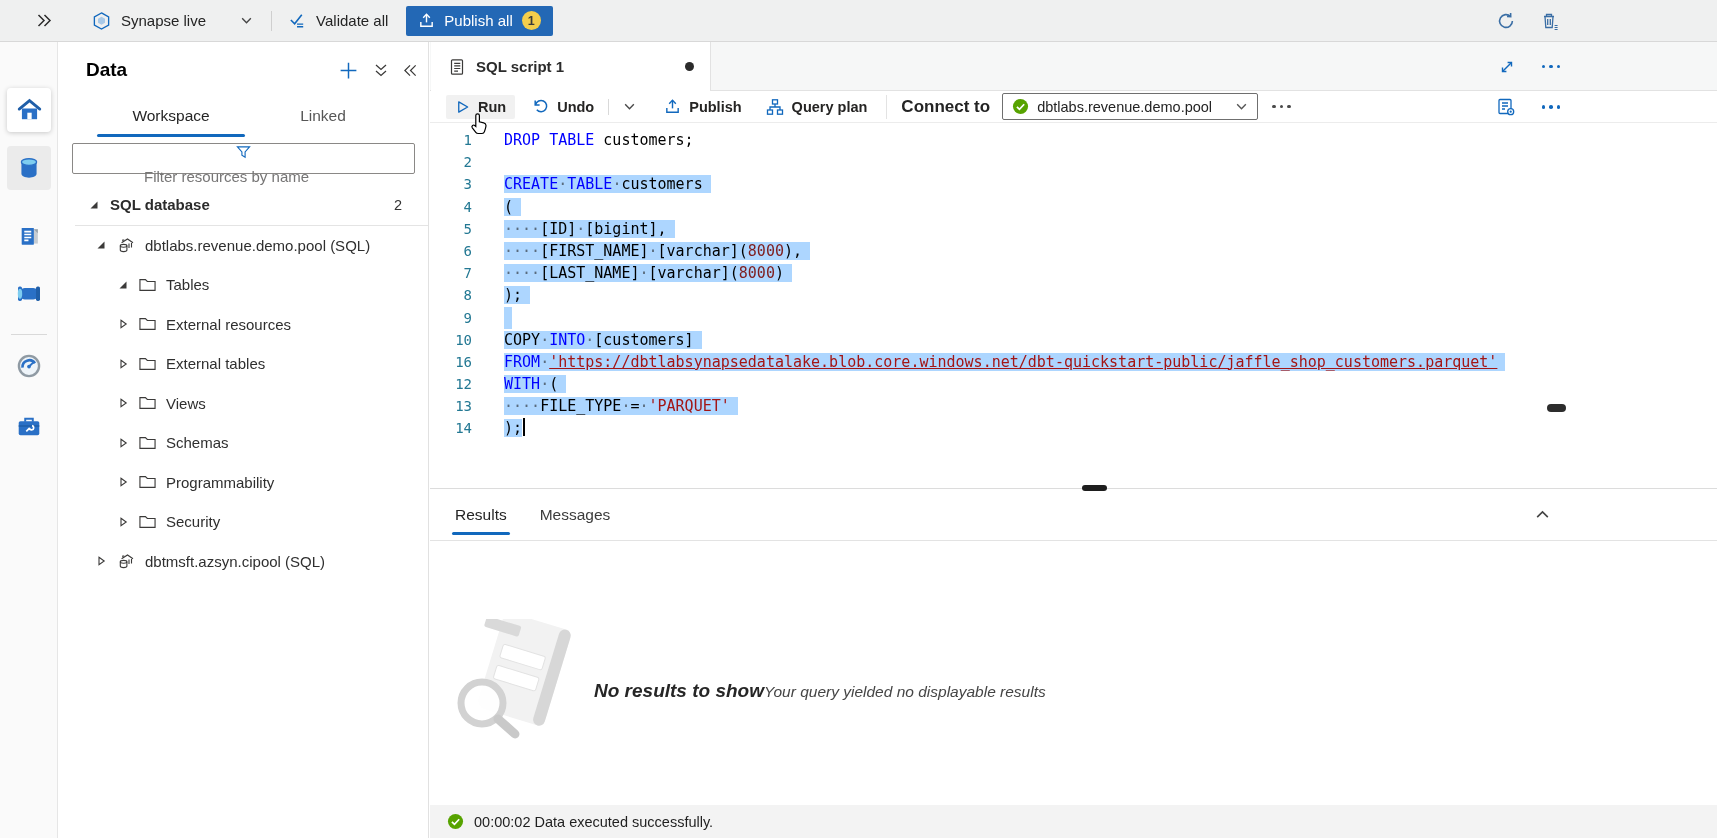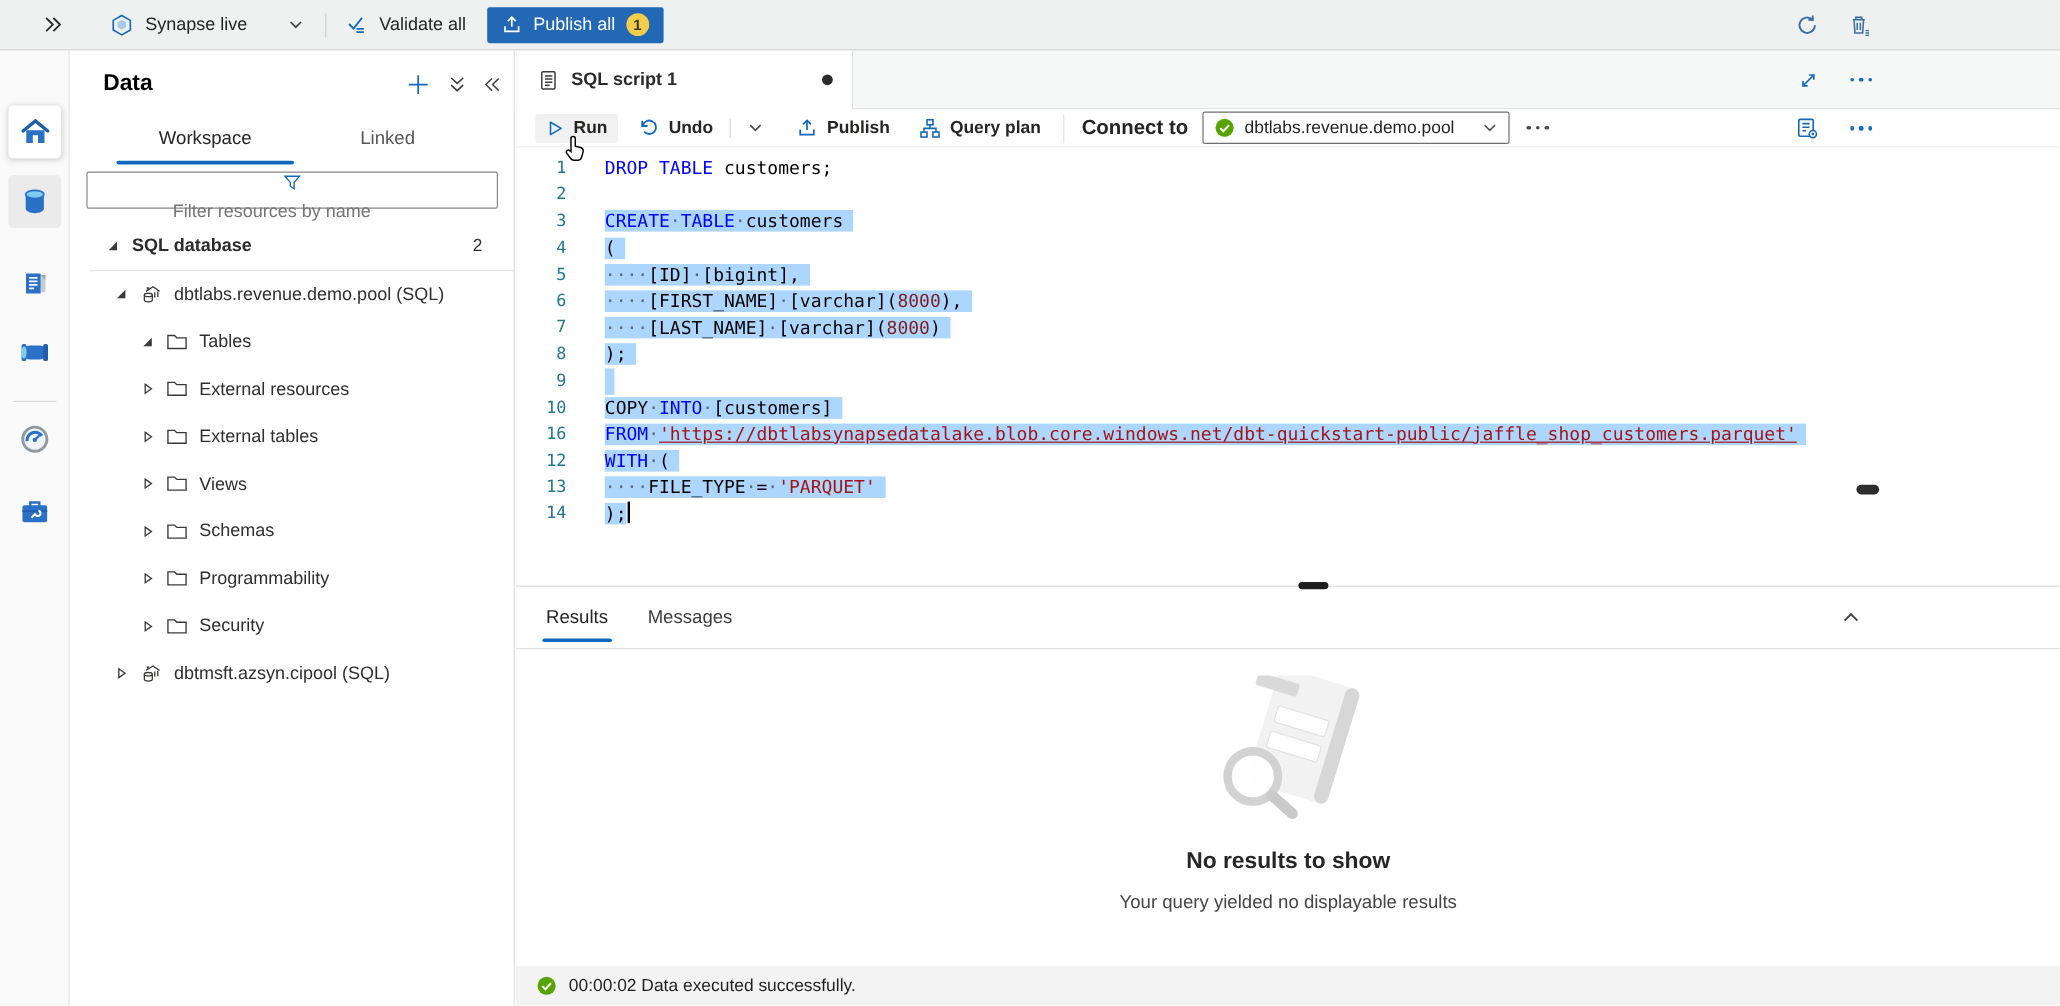--- a/index.html
+++ b/index.html
@@ -103,21 +103,21 @@
   .grip { position:absolute; left:50%; margin-left:8px; top:-3px; width:25px; height:6px; background:#1e1e1e; border-radius:3px; cursor:row-resize; z-index:3; }
 
   
   .results { height:349px; display:flex; flex-direction:column; background:#fff; }
   .rtabs { position:relative; height:52px; flex:none; border-bottom:1px solid #e3e3e3; display:flex;
            align-items:center; padding-left:25px; gap:33px; }
   .rtab { font-size:15.5px; color:#3c3c3c; height:52px; display:flex; align-items:center; position:relative; cursor:pointer; }
   .rtab.active { color:#242424; }
   .rtab.active::after { content:""; position:absolute; left:-3px; right:-3px; bottom:6px; height:3px; border-radius:2px; background:#1168bd; }
   .collapse-up { position:absolute; right:166px; top:17px; cursor:pointer; }
-  .rempty { flex:1; display:flex; flex-direction:column; align-items:center; padding-top:22px; }
+  .rempty { flex:1; display:flex; align-items:center; padding-top:22px;font-style:italic; }
   .empty-title { margin-top:14px; font-size:19px; font-weight:bold; color:#262626; }
   .empty-sub { margin-top:15px; font-size:15.5px; color:#454545; }
   .statusbar { height:33px; flex:none; background:#f3f3f3; display:flex; align-items:center; padding-left:17px; gap:10px; }
   .status-text { font-size:14.5px; color:#1f1f1f; }
 
   .mouse-cursor { position:absolute; left:40px; top:70px; z-index:30; pointer-events:none; }
 </style>
 </head>
 <body>
 

